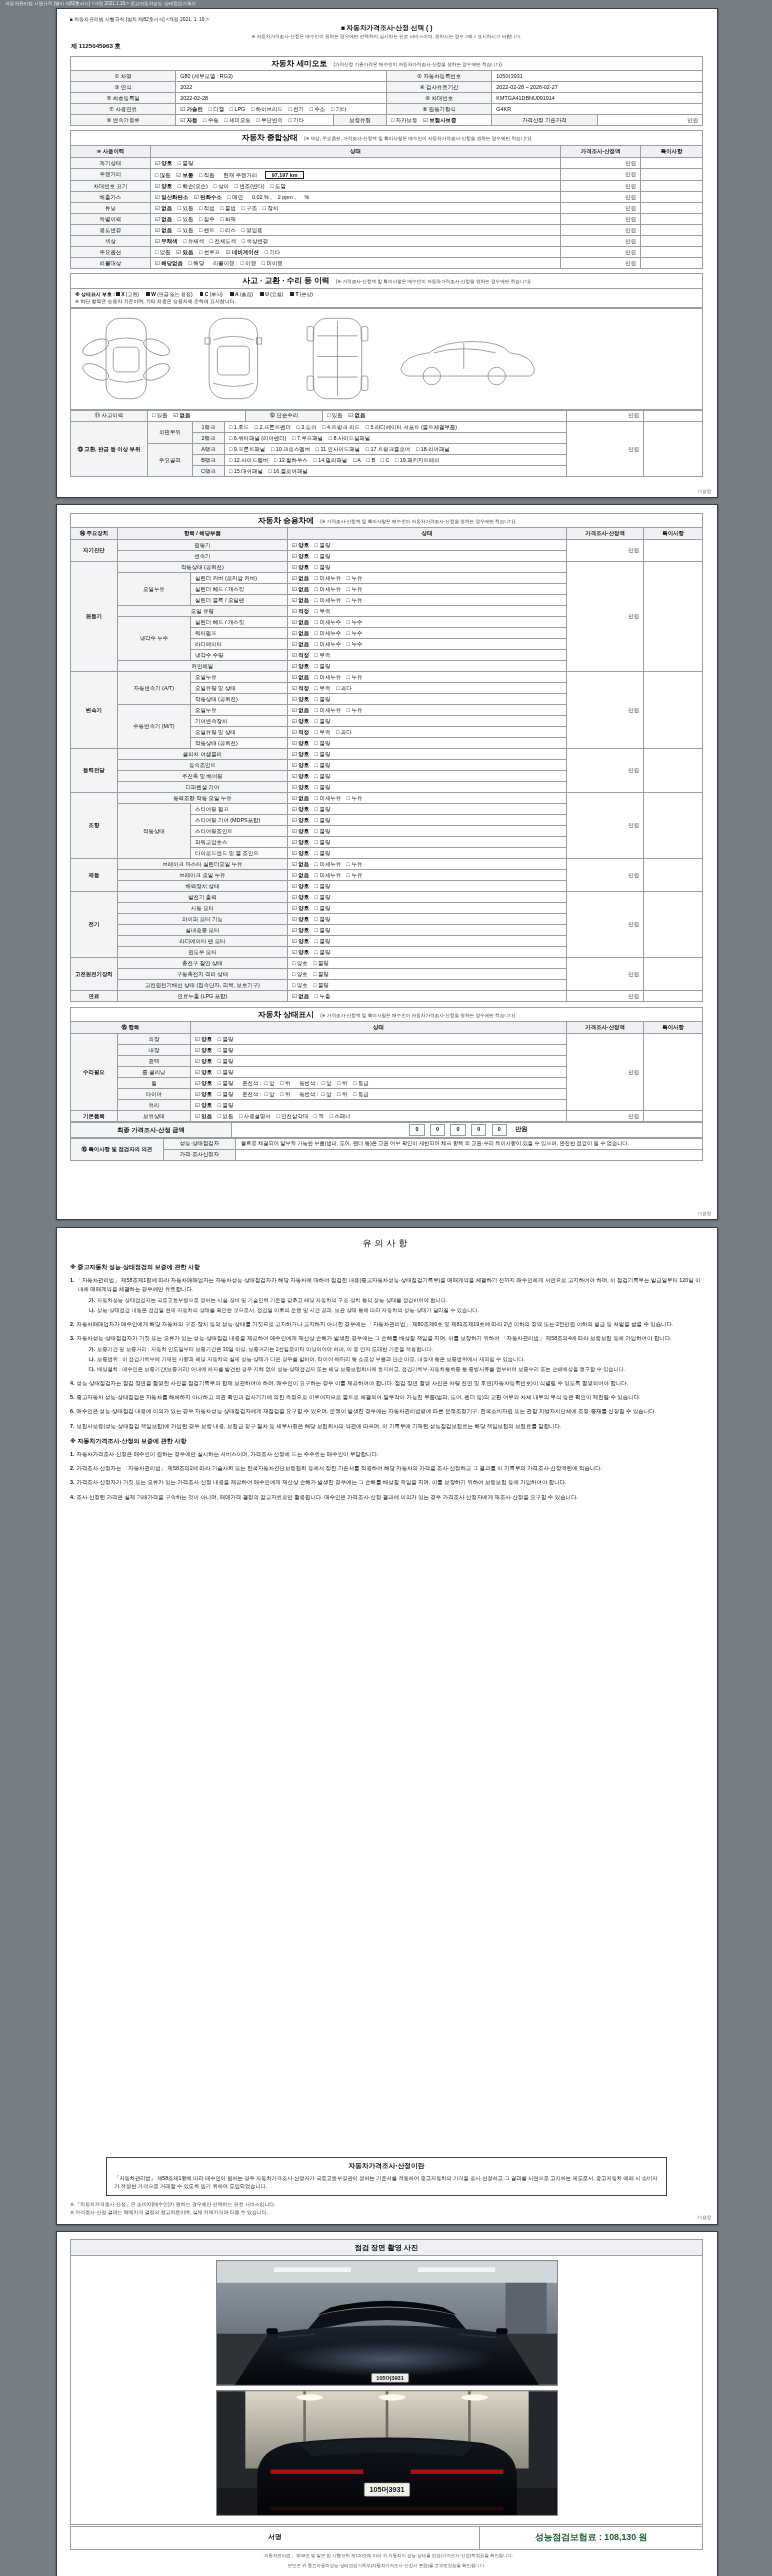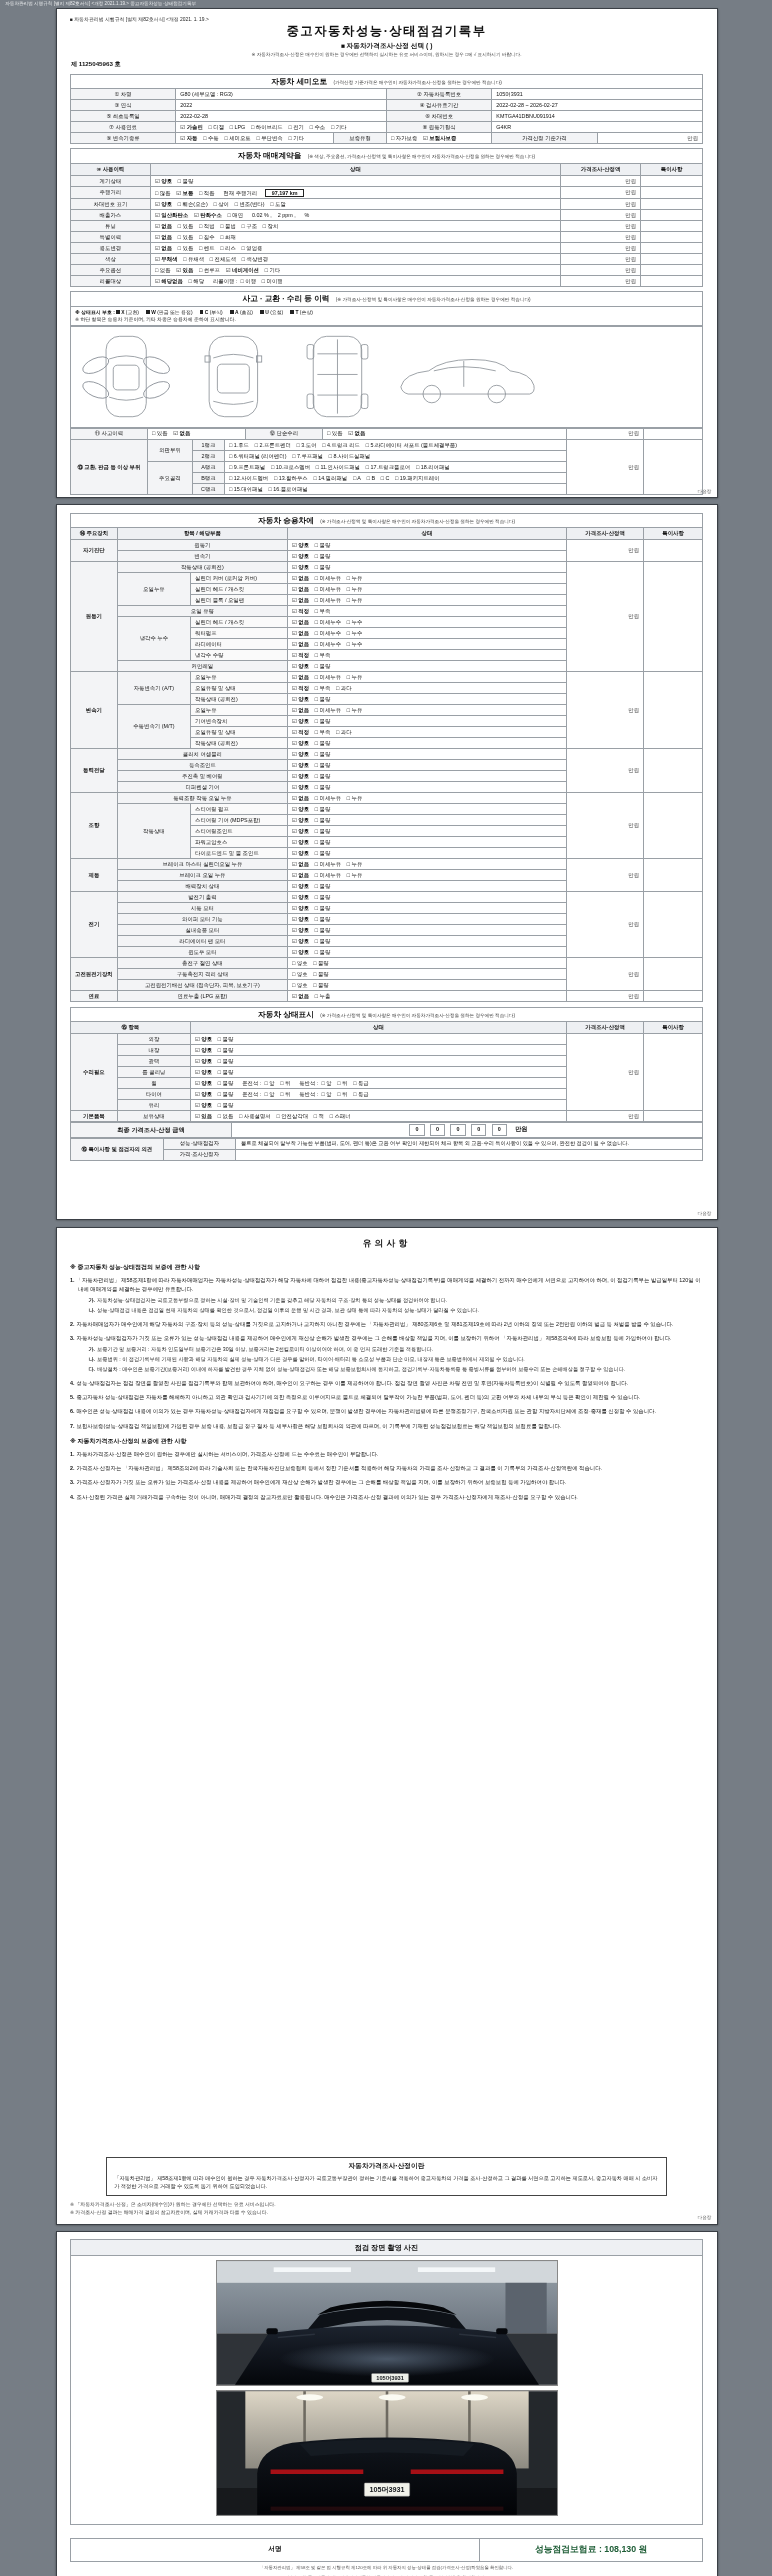--- a/index.html
+++ b/index.html
@@ -34,48 +34,47 @@
   .mbox{display:inline-block;border:0.8px solid #222;padding:0 5.2px;font-weight:bold;margin-left:5.2px;background:#fff;}
   .diag-wrap{border:0.5px solid #9aa0a6;margin-top:-0.5px;padding:2.1px 0;background:#fff;}
   .legend-row{border:0.5px solid #9aa0a6;margin-top:-0.5px;font-size:4.9px;padding:1.5px 4.1px;background:#fff;line-height:7.7px;}
   .lg{margin-right:7.2px;}
   .lgsq{display:inline-block;width:3.6px;height:3.6px;background:#222;margin-right:1.5px;}
   .digit{display:inline-block;width:13.4px;height:9.3px;line-height:9.3px;border:0.5px solid #9aa0a6;margin:0 2.6px;text-align:center;font-weight:bold;background:#fff;}
   .fp-label{font-weight:bold;font-size:6.2px;}
   .optext{text-align:left;padding-left:5.2px;font-size:5.2px;}
   .next-page{position:absolute;right:5.2px;bottom:3.1px;font-size:4.6px;color:#666;}
   
-  .notice-title{text-align:center;font-size:8.8px;font-weight:bold;letter-spacing:3.1px;
+  .notice-title{text-align:center;font-size:8.8px;font-weight:normal;letter-spacing:3.1px;
     margin:3.1px 0 7.2px;}
   .nhead{font-weight:bold;font-size:6px;margin:6.2px 0 4.1px;}
   .nitem{font-size:5.4px;line-height:1.6;margin-bottom:5.7px;padding-left:8.2px;text-indent:-8.2px;}
   .nsub{font-size:5.2px;line-height:1.55;margin:2.1px 0 0 10.3px;padding-left:8.2px;text-indent:-8.2px;color:#222;}
   .nnum{font-weight:bold;margin-right:2.1px;}
   .price-box{border:0.8px solid #444;margin:9.3px auto 5.2px;width:86%;padding:4.1px 7.2px;}
   .price-box-title{text-align:center;font-weight:bold;font-size:6.7px;margin-bottom:3.1px;}
   .price-box-text{font-size:5.2px;line-height:1.6;}
   .nfoot{font-size:4.9px;color:#333;line-height:1.6;}
   
   .photo-band{border:0.5px solid #9aa0a6;background:#eef0f3;text-align:center;font-weight:bold;font-size:7.2px;padding:2.6px 0;}
   .photo-frame{border:0.5px solid #9aa0a6;border-top:none;padding:4.1px 0 3.1px;text-align:center;}
   .photo{display:block;margin:0 auto 4.1px;border:0.5px solid #888;}
-  .sign-strip{display:flex;border:0.5px solid #9aa0a6;margin-top:13px;}
+  .sign-strip{display:flex;border:0.5px solid #9aa0a6;margin-top:1px;}
   .sign-cell{flex:1;border-right:0.5px solid #9aa0a6;text-align:center;font-weight:bold;font-size:6.7px;padding:6.2px 0;}
   .fee-cell{width:222px;text-align:center;font-weight:bold;font-size:8.8px;padding:5.2px 0;color:#1e5d36;}
   .fineprint{font-size:4.4px;color:#555;text-align:center;margin-top:3.1px;line-height:1.5;}
   svg text{font-family:"Liberation Sans","DejaVu Sans",sans-serif;}
 </style>
 </head>
 <body>
 
 <div class="top-strip">자동차관리법 시행규칙 [별지 제82호서식] &lt;개정 2021.1.19.&gt;  중고자동차성능·상태점검기록부</div>
 
 <div class="page" id="page1">
   <div class="law-ref">■ 자동차관리법 시행규칙 [별지 제82호서식] &lt;개정 2021. 1. 19.&gt;</div>
-  <div class="doc-title">중고자동차성능·상태점검기록부</div>
   <div class="doc-sub">■ 자동차가격조사·산정 선택 (        )</div>
   <div class="doc-note">※ 자동차가격조사·산정은 매수인이 원하는 경우에만 선택하여 실시하는 유료 서비스이며, 원하시는 경우 □에 √ 표시하시기 바랍니다.</div>
   <div class="doc-no">제 1125045963 호</div>
 
   <div class="band">
     <span>자동차 세미오토</span>
     <span class="band-note">(가격산정 기준가격은 매수인이 자동차가격조사·산정을 원하는 경우에만 적습니다)</span>
   </div>
   <table>
     <tbody id="basic-body">
@@ -108,21 +107,21 @@
           <td class="st" colspan="3"><span class="opt on">☑ 자동</span><span class="opt">□ 수동</span><span class="opt">□ 세미오토</span><span class="opt">□ 무단변속</span><span class="opt">□ 기타</span></td>
           <td class="lab" colspan="1">보증유형</td>
           <td class="st" colspan="2"><span class="opt">□ 자가보증</span><span class="opt on">☑ 보험사보증</span></td>
           <td class="lab" colspan="2">가격산정 기준가격</td>
           <td class="price" colspan="2">만원</td>
         </tr>
       </tbody>
   </table>
 
   <div class="band">
-    <span>자동차 매매계약을</span>
+    <span>자동차 종합상태</span>
     <span class="band-note">(※ 색상, 주요옵션, 가격조사·산정액 및 특이사항은 매수인이 자동차가격조사·산정을 원하는 경우에만 적습니다)</span>
   </div>
   <table>
     <thead id="overall-head">
         <tr>
           <th style="width:77px">⑩ 사용이력</th>
           <th>상태</th>
           <th style="width:77px">가격조사·산정액</th>
           <th style="width:59px">특이사항</th>
         </tr>

